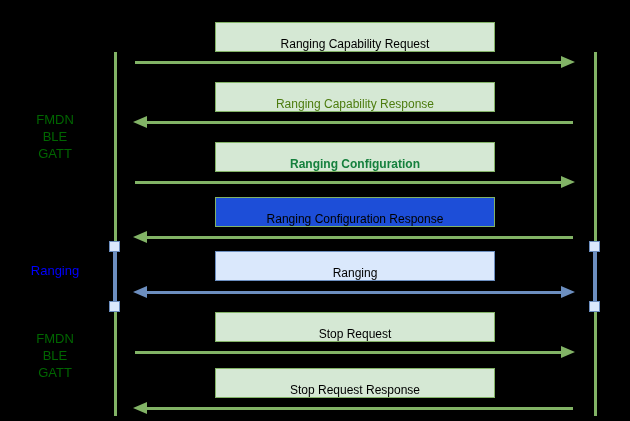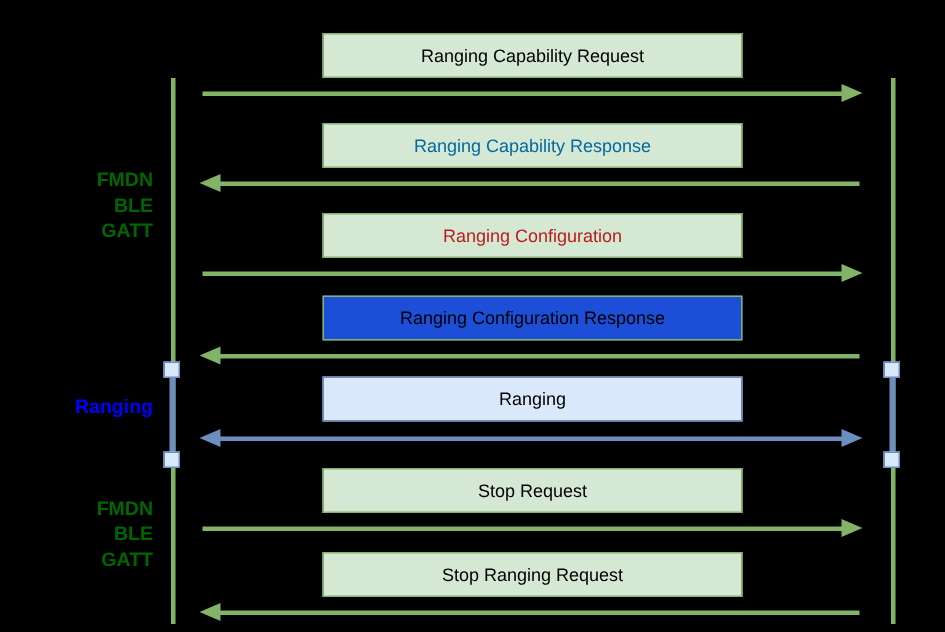--- a/index.html
+++ b/index.html
@@ -15,33 +15,33 @@
   .activation-seg.left{left:113px;}
   .activation-seg.right{left:593px;}
   .endpoint{position:absolute;width:9px;height:9px;border:1.5px solid;}
   .endpoint.left{left:109px;}
   .endpoint.right{left:589px;}
   .endpoint.top{top:241px;}
   .endpoint.bottom{top:301px;}
   
   .msg-box{
     position:absolute;left:215px;width:280px;height:30px;box-sizing:border-box;
-    border:1.5px solid;display:flex;align-items:center;justify-content:center;
+    border:1.5px solid;display:flex;align-items:flex-end;justify-content:center;
     font-size:12px;line-height:14px;
   }
   
   .arrow{position:absolute;left:133px;width:442px;height:12px;}
   .arrow .shaft{position:absolute;top:4.5px;height:3px;}
   .head{position:absolute;top:0;width:0;height:0;border-top:6px solid transparent;border-bottom:6px solid transparent;}
   .head.right{right:0;border-left:14px solid;}
   .head.left{left:0;border-right:14px solid;}
   
   .side-label{
-    position:absolute;left:8px;width:94px;text-align:right;
-    font-size:13px;line-height:17px;font-weight:bold;
+    position:absolute;left:8px;width:94px;text-align:center;
+    font-size:13px;line-height:17px;font-weight:normal;
   }
 </style>
 </head>
 <body>
 
 <div class="canvas" id="canvas" style="background: rgb(0, 0, 0);">
 
   <div class="lifeline left" style="background: rgb(130, 179, 102);"></div>
   <div class="lifeline right" style="background: rgb(130, 179, 102);"></div>
 
@@ -69,28 +69,28 @@
       </div>
     </div>
   <div id="messages-layer">
       <div class="msg-box" style="top: 22px; background: rgb(213, 232, 212); border-color: rgb(130, 179, 102); color: rgb(0, 0, 0);">
         <span>Ranging Capability Request</span>
       </div>
       <div class="arrow" style="top: 56px;">
         <div class="shaft" style="background: rgb(130, 179, 102); left: 2px; right: 12px;"></div>
         <div class="head right" style="border-left-color: rgb(130, 179, 102);"></div>
       </div>
-      <div class="msg-box" style="top: 82px; background: rgb(213, 232, 212); border-color: rgb(130, 179, 102); color: #0369a1;">
+      <div class="msg-box" style="top: 82px; background: rgb(213, 232, 212); border-color: rgb(130, 179, 102); color: #4d7c0f;">
         <span>Ranging Capability Response</span>
       </div>
       <div class="arrow" style="top: 116px;">
         <div class="shaft" style="background: rgb(130, 179, 102); left: 12px; right: 2px;"></div>
         <div class="head left" style="border-right-color: rgb(130, 179, 102);"></div>
       </div>
-      <div class="msg-box" style="top: 142px; background: rgb(213, 232, 212); border-color: rgb(130, 179, 102); color: #b91c1c;">
+      <div class="msg-box" style="top: 142px; background: rgb(213, 232, 212); border-color: rgb(130, 179, 102); color: #15803d; font-weight: bold;">
         <span>Ranging Configuration</span>
       </div>
       <div class="arrow" style="top: 176px;">
         <div class="shaft" style="background: rgb(130, 179, 102); left: 2px; right: 12px;"></div>
         <div class="head right" style="border-left-color: rgb(130, 179, 102);"></div>
       </div>
       <div class="msg-box" style="top: 197px; background: #1d4ed8; border-color: rgb(130, 179, 102); color: rgb(0, 0, 0);">
         <span>Ranging Configuration Response</span>
       </div>
       <div class="arrow" style="top: 231px;">
@@ -106,20 +106,20 @@
         <div class="head left" style="border-right-color: rgb(108, 142, 191);"></div>
       </div>
       <div class="msg-box" style="top: 312px; background: rgb(213, 232, 212); border-color: rgb(130, 179, 102); color: rgb(0, 0, 0);">
         <span>Stop Request</span>
       </div>
       <div class="arrow" style="top: 346px;">
         <div class="shaft" style="background: rgb(130, 179, 102); left: 2px; right: 12px;"></div>
         <div class="head right" style="border-left-color: rgb(130, 179, 102);"></div>
       </div>
       <div class="msg-box" style="top: 368px; background: rgb(213, 232, 212); border-color: rgb(130, 179, 102); color: rgb(0, 0, 0);">
-        <span>Stop Ranging Request</span>
+        <span>Stop Request Response</span>
       </div>
       <div class="arrow" style="top: 402px;">
         <div class="shaft" style="background: rgb(130, 179, 102); left: 12px; right: 2px;"></div>
         <div class="head left" style="border-right-color: rgb(130, 179, 102);"></div>
       </div>
     </div>
 </div>
 
 </body></html>

